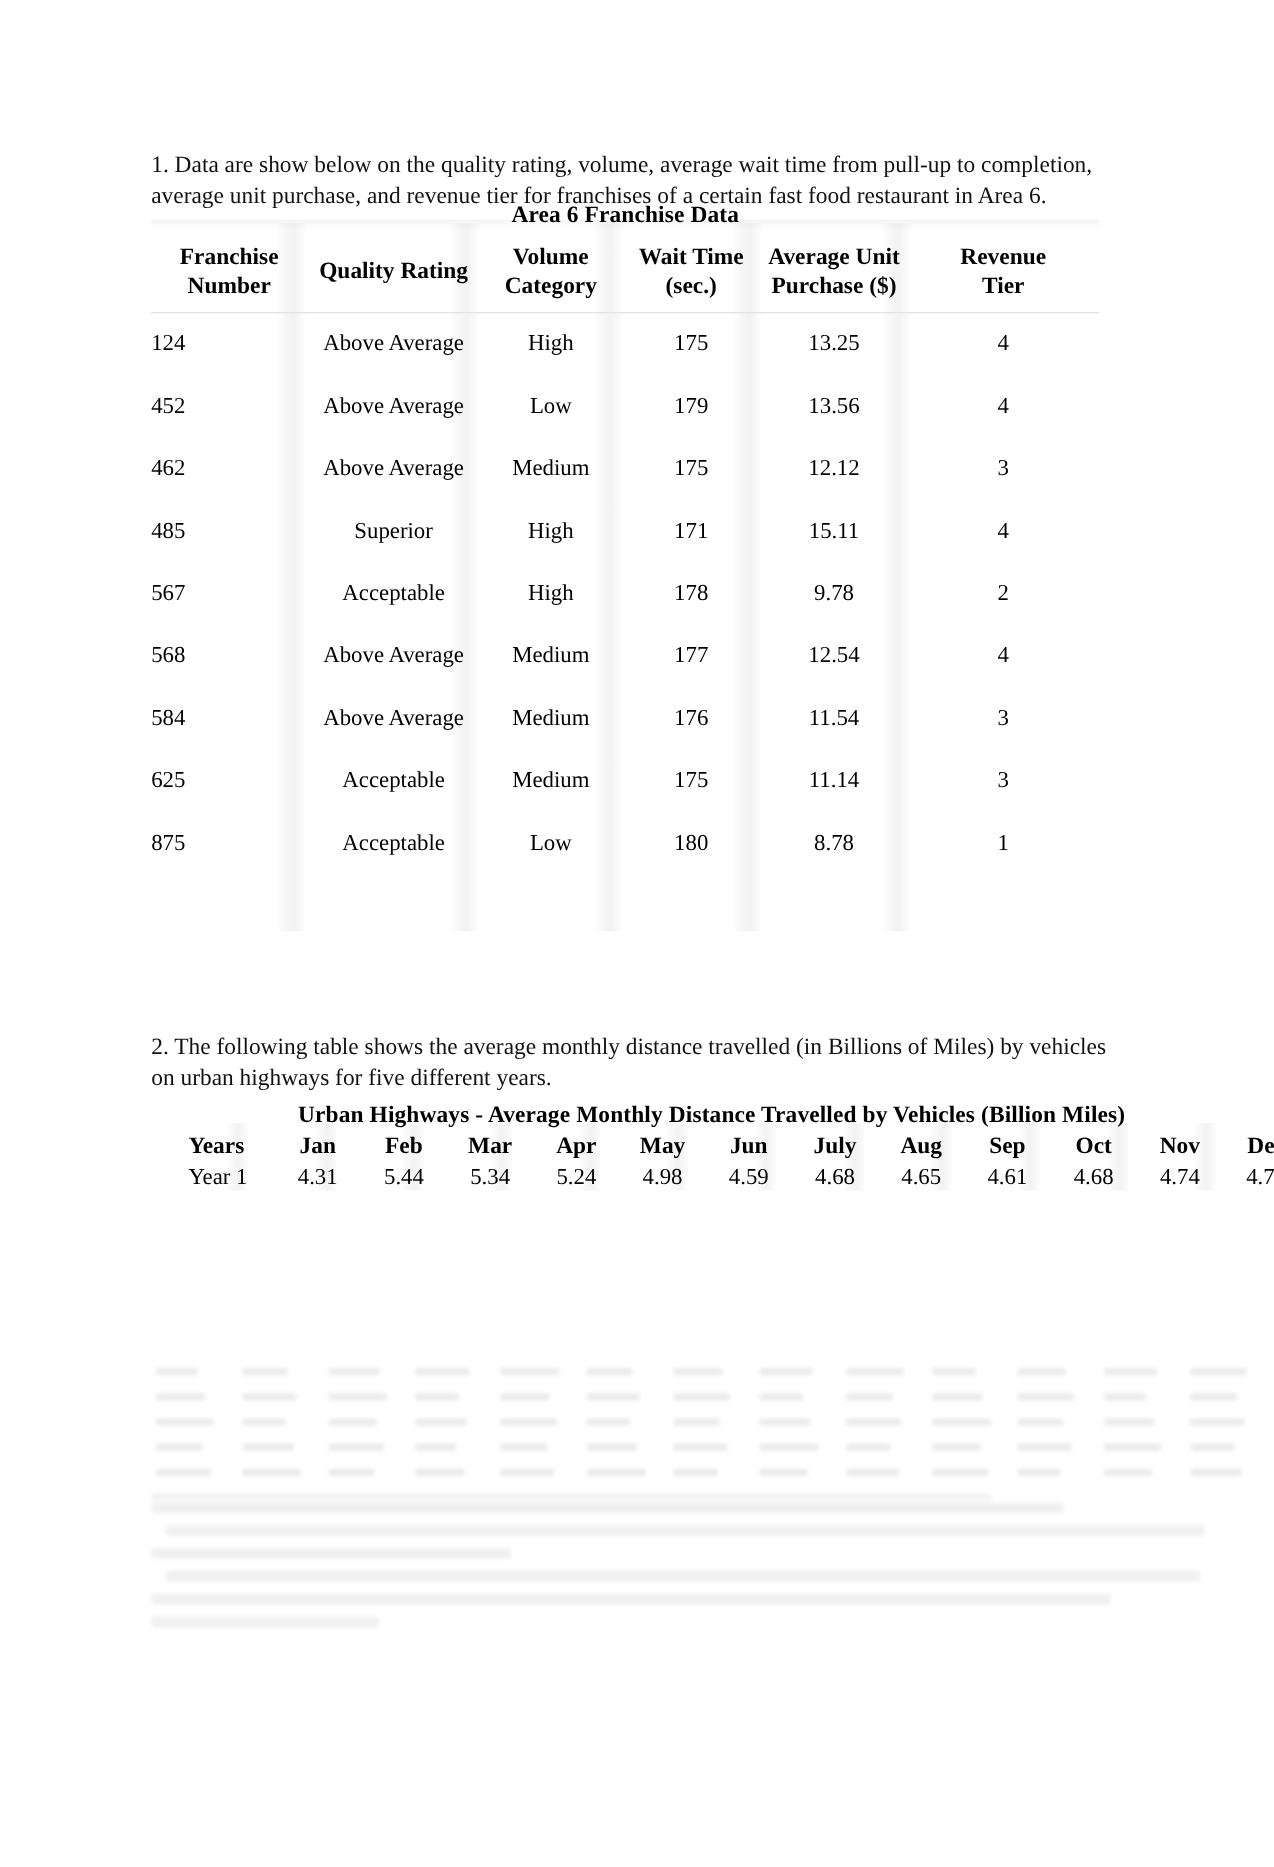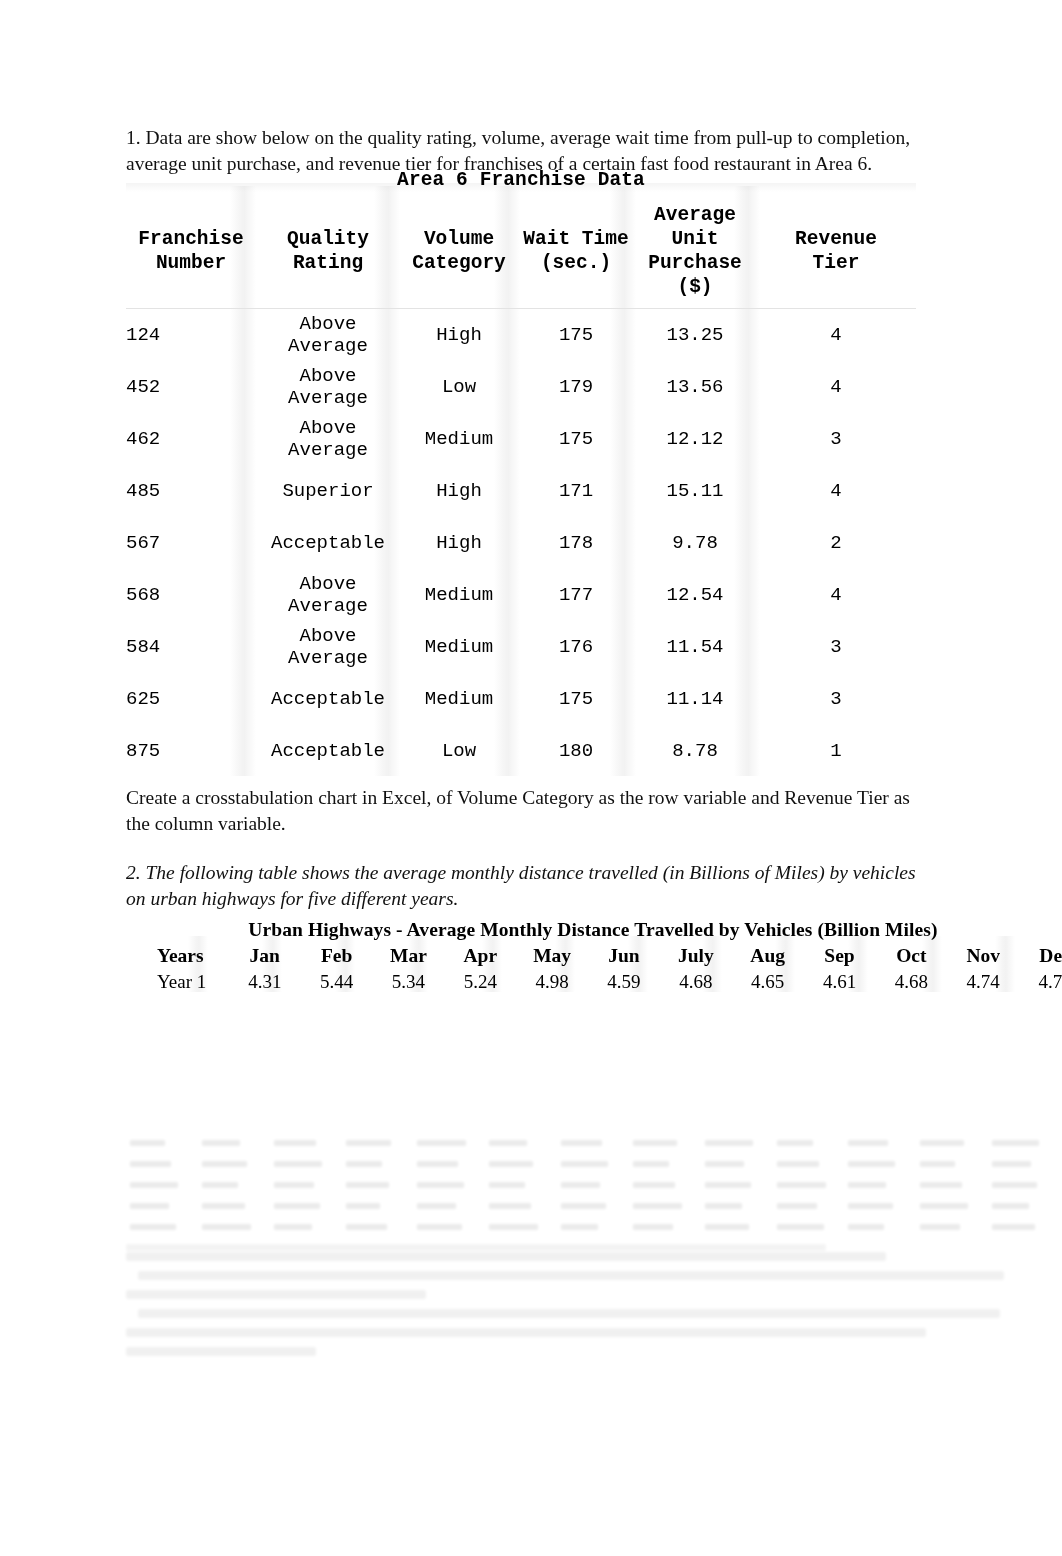--- a/index.html
+++ b/index.html
@@ -32,21 +32,20 @@
     line-height: 26px;
     color: #111;
   }
 
   
   #table1-wrap {
     position: absolute;
     left: 126px;
     top: 168px;
     width: 790px;
-    font-family: Liberation Mono, monospace;
   }
   .tbl-title {
     text-align: center;
     font-weight: bold;
     font-size: 19.5px;
     line-height: 24px;
     letter-spacing: 0.1px;
   }
   table.doc {
     border-collapse: collapse;
@@ -290,23 +289,22 @@
             <td>Acceptable</td>
             <td>Low</td>
             <td>180</td>
             <td>8.78</td>
             <td>1</td>
           </tr>
         </tbody>
     </table>
   </div>
 
-  <div class="prose" style="top:785px; width:800px;">Create a crosstabulation chart in Excel, of Volume Category as the row variable and Revenue Tier as the column variable.</div>
-
-  <div class="prose" style="top:860px; width:812px;font-style:italic;">2. The following table shows the average monthly distance travelled (in Billions of Miles) by vehicles on urban highways for five different years.</div>
+
+  <div class="prose" style="top:860px; width:812px;">2. The following table shows the average monthly distance travelled (in Billions of Miles) by vehicles on urban highways for five different years.</div>
 
   <div class="gutters" id="t2-gutters">
     <div class="gutter" style="left:62px;"></div>
     <div class="gutter" style="left:136px;"></div>
     <div class="gutter" style="left:209px;"></div>
     <div class="gutter" style="left:282px;"></div>
     <div class="gutter" style="left:356px;"></div>
     <div class="gutter" style="left:429px;"></div>
     <div class="gutter" style="left:502px;"></div>
     <div class="gutter" style="left:576px;"></div>

